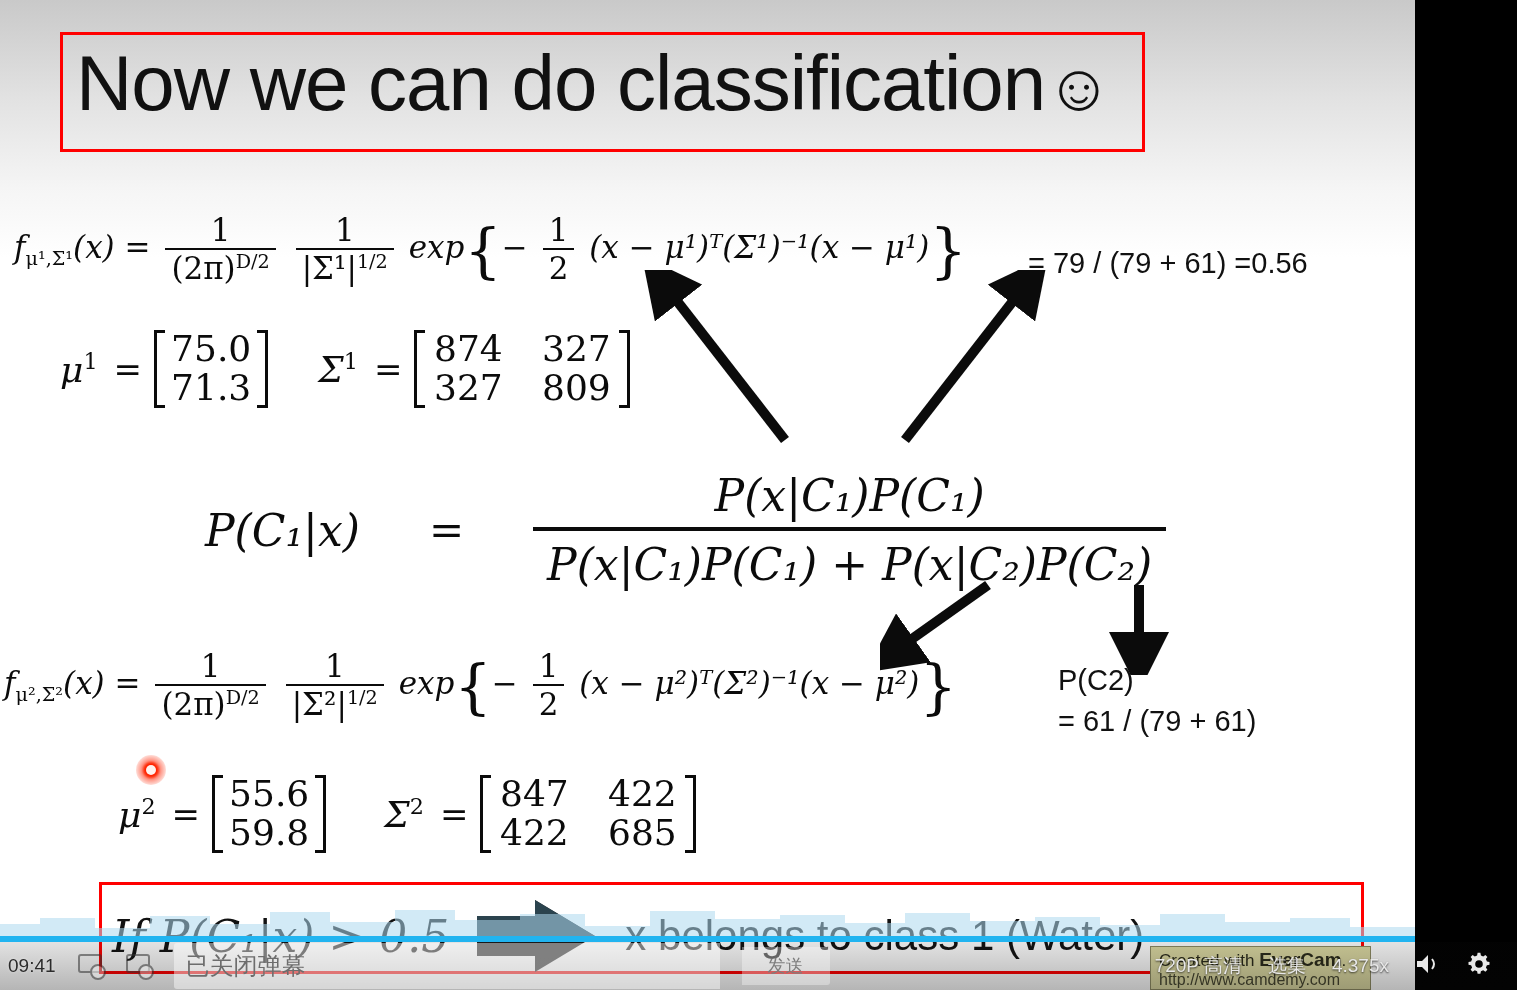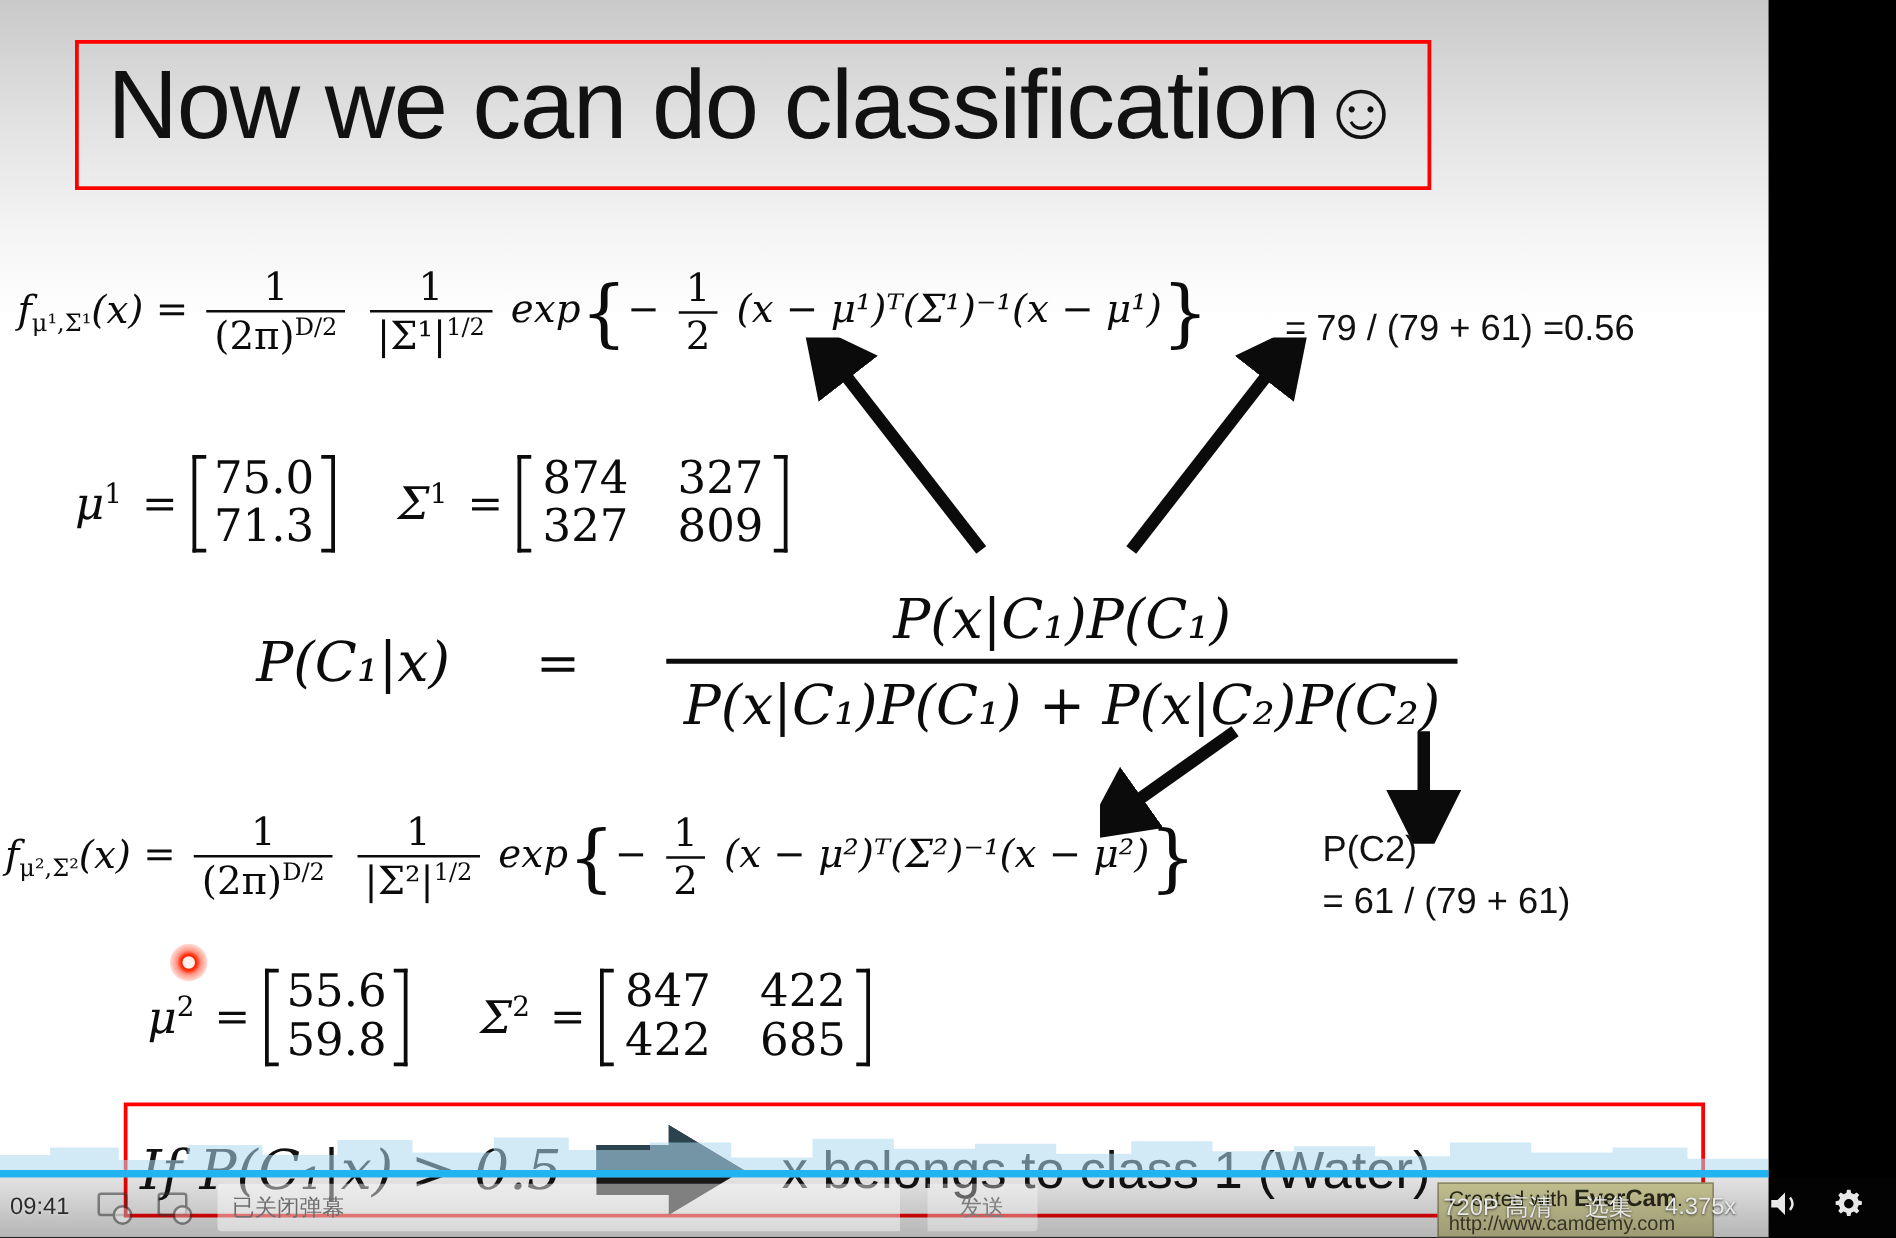--- a/index.html
+++ b/index.html
@@ -28,21 +28,21 @@
   
   #title-box {
     position: absolute;
     left: 60px; top: 32px;
     width: 1085px; height: 120px;
     border: 3px solid #ff0000;
     box-sizing: border-box;
   }
   #title-text {
     position: absolute;
-    left: 86px; top: 44px;
+    left: 76px; top: 44px;
     font-family: "Liberation Sans", sans-serif;
     font-size: 78px;
     font-weight: 400;
     color: #111;
     letter-spacing: -1px;
     white-space: nowrap;
     line-height: 1;
   }
   #title-text .smiley { font-size: 66px; }
 
@@ -99,21 +99,21 @@
     padding: 0 6px;
     font-size: 36px;
     line-height: 1.08;
   }
   .matcells .r { display: flex; gap: 34px; }
   .matcells .r span { display: inline-block; min-width: 74px; text-align: center; }
   .matcells.one .r span { min-width: 0; }
   .lbl { font-size: 36px; font-style: italic; margin-right: 6px; }
   .eq { font-size: 34px; font-style: normal; margin: 0 10px; }
 
-  #mu1row  { left: 60px;  top: 330px; margin-top: 34px; }
+  #mu1row  { left: 60px;  top: 330px; }
   #mu2row  { left: 118px; top: 775px; }
 
   
   .pnote {
     position: absolute;
     font-family: "Liberation Sans", sans-serif;
     font-size: 29px;
     color: #111;
     line-height: 1.42;
     white-space: nowrap;
@@ -229,21 +229,21 @@
     width: 20px; height: 15px;
     border: 2px solid #333; border-radius: 3px;
   }
   .danmu-icon .slash {
     position: absolute; left: 12px; top: 10px;
     width: 12px; height: 12px;
     border: 2px solid #333; border-radius: 50%;
     background: rgba(255,255,255,0.6);
   }
   #danmu-status {
-    color: #6d6d6d; font-size: 18px;
+    color: #6d6d6d; font-size: 24px;
     background: rgba(255,255,255,0.45);
     padding: 7px 14px 7px 12px;
     border-radius: 3px 0 0 3px;
     width: 520px;
   }
   #send-btn {
     color: #7d7d7d; font-size: 18px;
     background: rgba(255,255,255,0.35);
     padding: 7px 26px;
     border-radius: 0 3px 3px 0;

